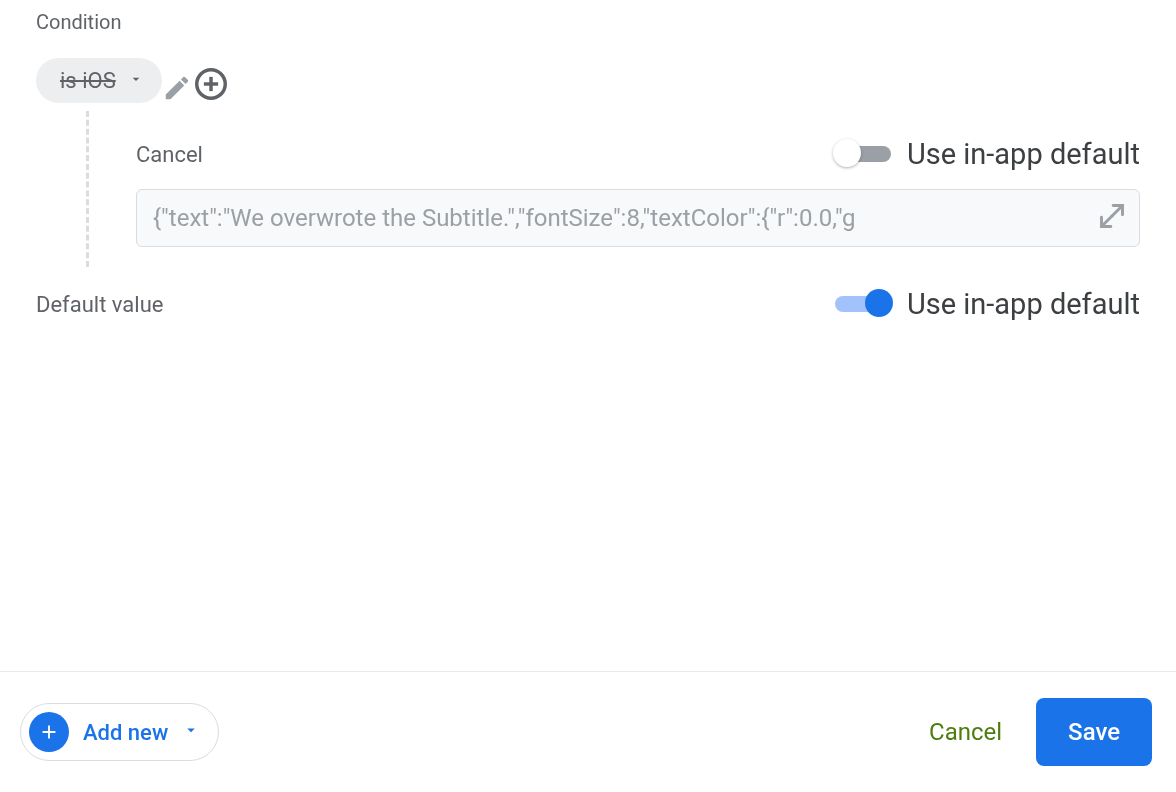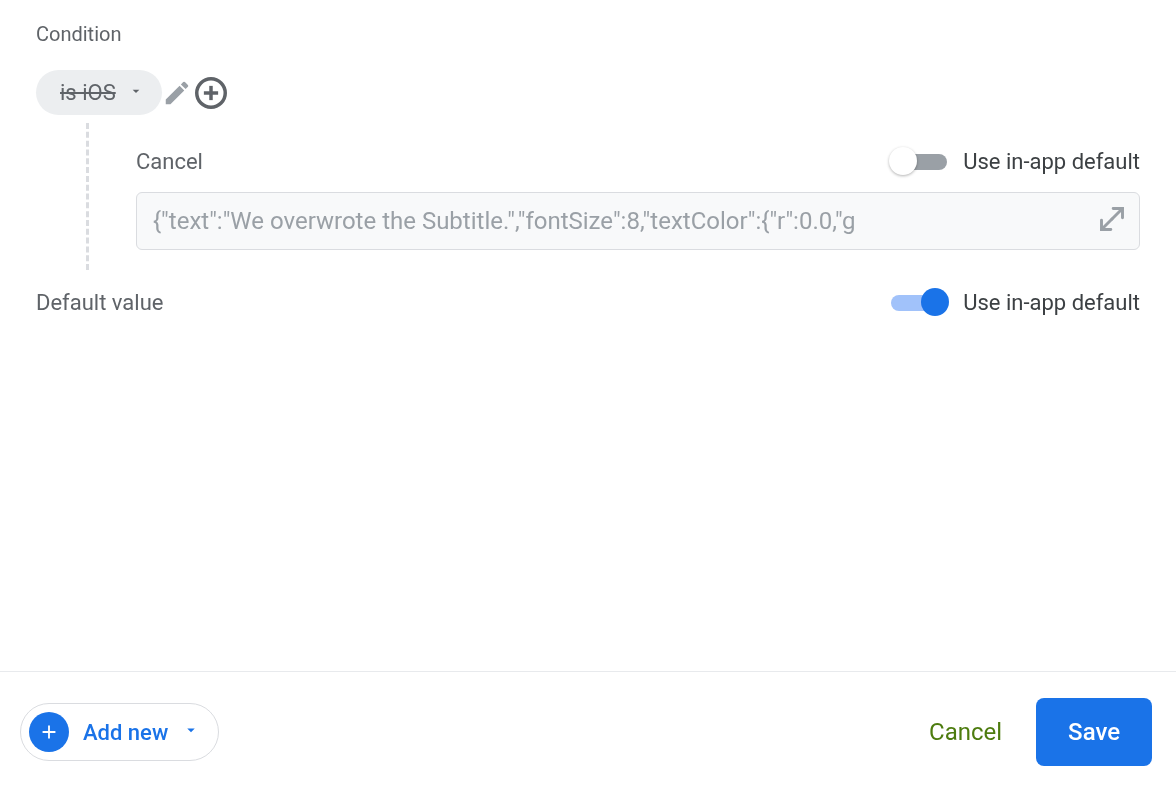--- a/index.html
+++ b/index.html
@@ -14,32 +14,32 @@
       height: 792px;
       color: #202124;
     }
     .container {
       display: flex;
       flex-direction: column;
       height: 100%;
     }
     .content {
       flex: 1;
-      padding: 16px 36px 0 36px;
+      padding: 4px 36px 0 36px;
     }
     .section-label {
       font-size: 20px;
       color: #5f6368;
       font-weight: 400;
       margin-top: 6px;
       margin-bottom: 24px;
     }
     .condition-row {
       display: flex;
-      align-items: center;
+      align-items: flex-end;
       margin-bottom: 8px;
     }
     .chip {
       display: inline-flex;
       align-items: center;
       background: #eceef0;
       border-radius: 30px;
       padding: 10px 18px 10px 24px;
       cursor: pointer;
     }
@@ -84,21 +84,21 @@
     .value-label {
       font-size: 22px;
       color: #5f6368;
     }
     .toggle-group {
       display: flex;
       align-items: center;
       gap: 16px;
     }
     .toggle-label {
-      font-size: 22px;
+      font-size: 29px;
       color: #3c4043;
     }
     .switch {
       position: relative;
       width: 56px;
       height: 22px;
       cursor: pointer;
     }
     .switch-track {
       position: absolute;

